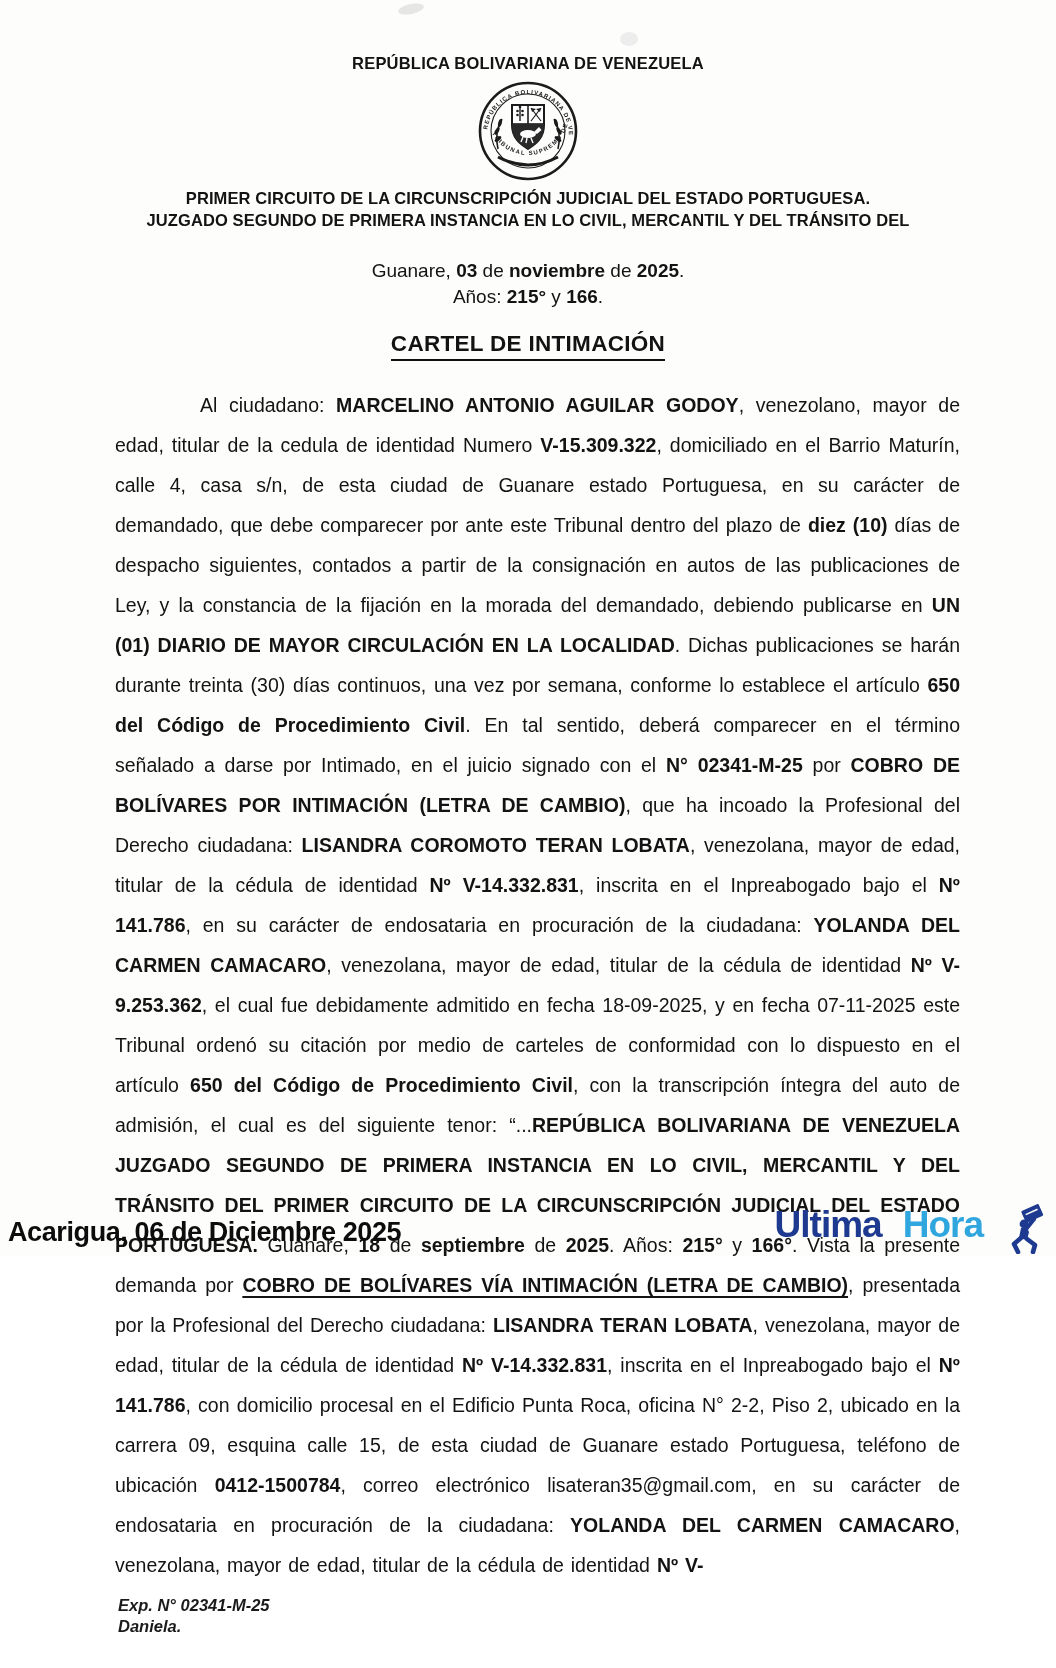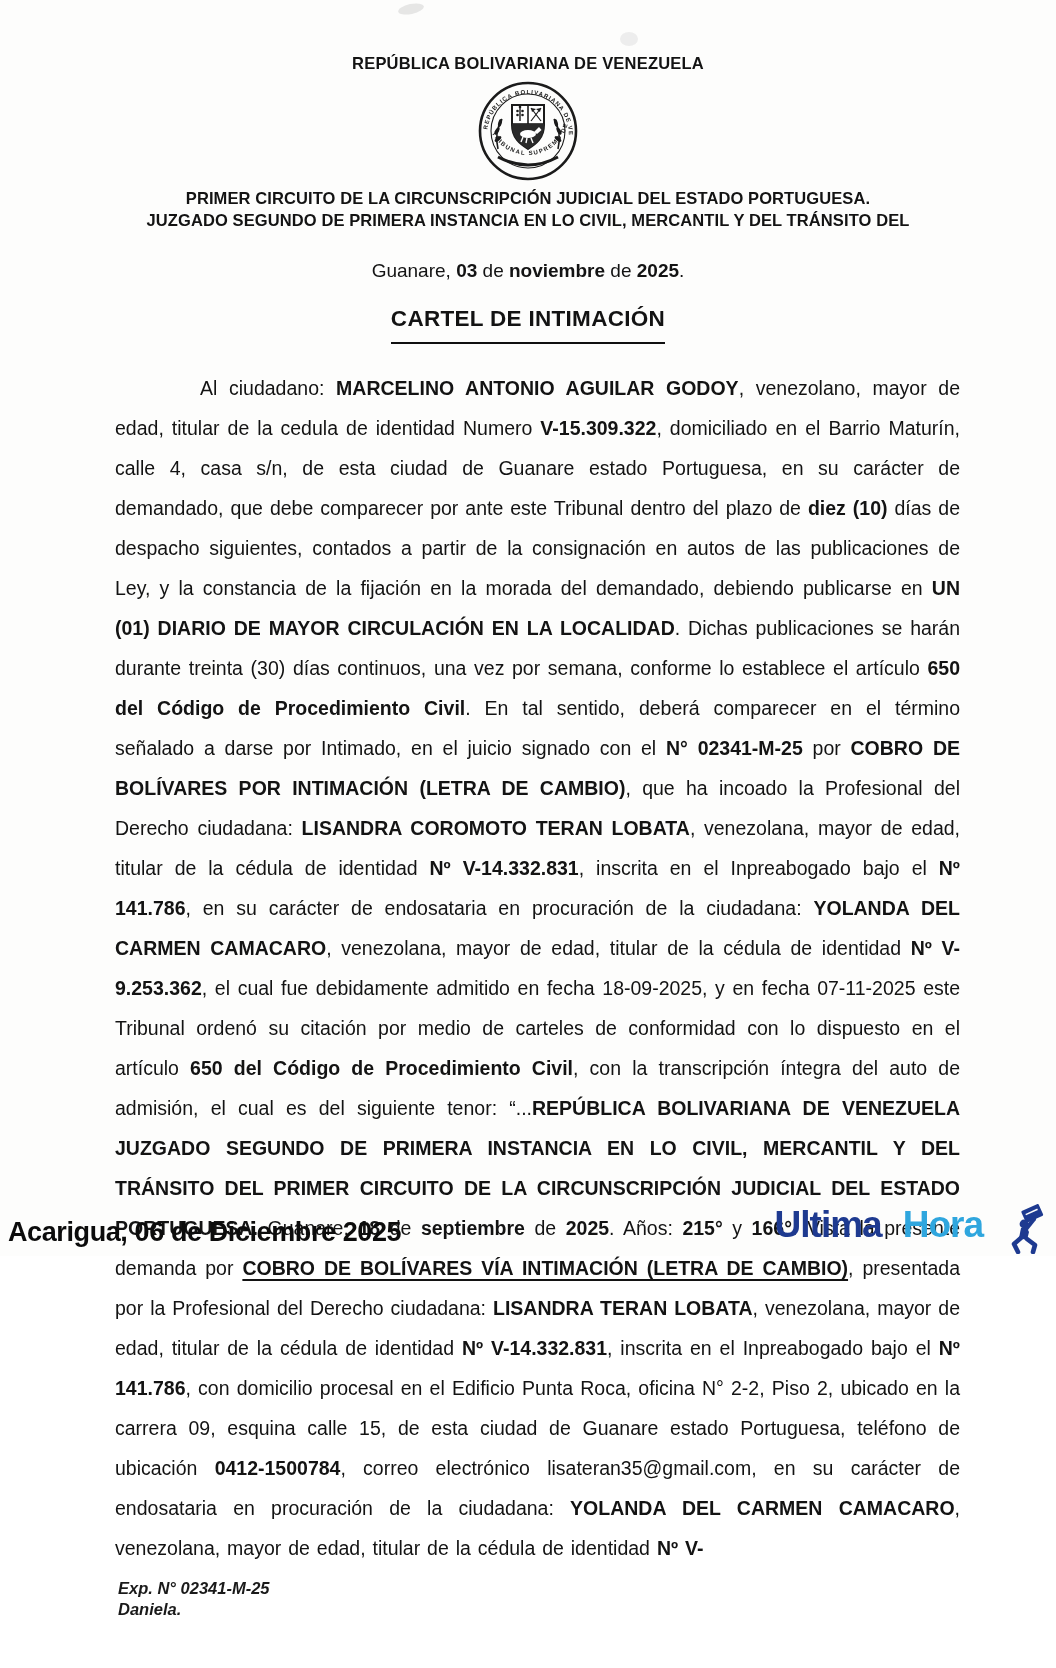--- a/index.html
+++ b/index.html
@@ -29,21 +29,21 @@
   .seal-wrap{margin:6px auto 2px auto;width:104px;height:104px;}
   .court-name{
     font-weight:700;font-size:16.5px;line-height:22px;letter-spacing:.1px;
     margin-top:4px;
   }
   .date-line{font-size:19px;line-height:27px;margin-top:26px;}
   .years-line{font-size:19px;line-height:25px;}
   .cartel-title{margin-top:22px;font-size:22.5px;font-weight:700;letter-spacing:.3px;}
   .notice-heading{margin-top:6px;font-size:19.5px;font-weight:700;letter-spacing:.3px;}
   .underlined{
-    display:inline-block;border-bottom:2.6px solid #101010;padding-bottom:10px;
+    display:inline-block;border-bottom:2.6px solid #101010;padding-bottom:2px;
   }
 
   .body-text{
     margin:24px 96px 0 115px;
     width:845px;
     text-align:justify;
     font-size:19.5px;
     line-height:40px;
     text-indent:85px;
     word-spacing:1.5px;
@@ -139,20 +139,21 @@
         <path d="M -30 26 Q 0 42 30 26" fill="none" stroke="#1b1b1b" stroke-width="3"></path>
       </svg>
     </div>
 
     <div class="court-name">
       <div>PRIMER CIRCUITO DE LA CIRCUNSCRIPCIÓN JUDICIAL DEL ESTADO PORTUGUESA.</div>
       <div>JUZGADO SEGUNDO DE PRIMERA INSTANCIA EN LO CIVIL, MERCANTIL Y DEL TRÁNSITO DEL</div>
     </div>
 
     <div class="date-line"><span>Guanare, </span><span class="b">03</span><span> de </span><span class="b">noviembre</span><span> de </span><span class="b">2025</span><span>.</span></div>
+    <div class="years-line"><span>Años: </span><span class="b">215°</span><span> y </span><span class="b">166</span><span>.</span></div>
 
     <div class="cartel-title">
       <span class="underlined">CARTEL DE INTIMACIÓN</span>
     </div>
 
     <p class="body-text"><span>Al ciudadano: </span><span class="b">MARCELINO ANTONIO AGUILAR GODOY</span><span>, venezolano, mayor de edad, titular de la cedula de identidad Numero </span><span class="b">V-15.309.322</span><span>, domiciliado en el Barrio Maturín, calle 4, casa s/n, de esta ciudad de Guanare estado Portuguesa, en su carácter de demandado,  que debe comparecer por ante este Tribunal dentro del plazo de </span><span class="b">diez (10)</span><span> días de despacho siguientes, contados a partir de la consignación en autos de las publicaciones de Ley, y la constancia de la fijación en la morada del demandado, debiendo publicarse en </span><span class="b">UN (01) DIARIO DE MAYOR CIRCULACIÓN EN LA LOCALIDAD</span><span>. Dichas publicaciones se harán durante treinta (30) días continuos, una vez por semana, conforme lo establece el artículo </span><span class="b">650 del Código de Procedimiento Civil</span><span>. En tal sentido, deberá comparecer en el término señalado a darse por Intimado, en el juicio signado con el </span><span class="b">N° 02341-M-25</span><span> por </span><span class="b">COBRO DE BOLÍVARES POR INTIMACIÓN (LETRA DE CAMBIO)</span><span>, que ha incoado la Profesional del Derecho ciudadana: </span><span class="b">LISANDRA COROMOTO TERAN LOBATA</span><span>, venezolana, mayor de edad, titular de la cédula de identidad </span><span class="b">Nº V-14.332.831</span><span>, inscrita en el Inpreabogado bajo el </span><span class="b">Nº 141.786</span><span>, en su carácter de endosataria en procuración de la ciudadana: </span><span class="b">YOLANDA DEL CARMEN CAMACARO</span><span>, venezolana, mayor de edad, titular de la cédula de identidad </span><span class="b">Nº V-9.253.362</span><span>, el cual fue debidamente admitido en fecha 18-09-2025, y en fecha 07-11-2025 este Tribunal ordenó su citación por medio de carteles de conformidad con lo dispuesto en el artículo </span><span class="b">650 del Código de Procedimiento Civil</span><span>, con la transcripción íntegra del auto de admisión, el cual es del siguiente tenor: “...</span><span class="b">REPÚBLICA BOLIVARIANA DE VENEZUELA JUZGADO SEGUNDO DE PRIMERA INSTANCIA EN LO CIVIL, MERCANTIL Y DEL TRÁNSITO DEL PRIMER CIRCUITO DE LA CIRCUNSCRIPCIÓN JUDICIAL DEL ESTADO PORTUGUESA.</span><span> Guanare, </span><span class="b">18</span><span> de </span><span class="b">septiembre</span><span> de </span><span class="b">2025</span><span>. Años: </span><span class="b">215°</span><span> y </span><span class="b">166°</span><span>. Vista la presente demanda por </span><span class="b u">COBRO DE BOLÍVARES VÍA INTIMACIÓN (LETRA DE CAMBIO)</span><span>, presentada por la Profesional del Derecho ciudadana: </span><span class="b">LISANDRA TERAN LOBATA</span><span>, venezolana, mayor de edad, titular de la cédula de identidad </span><span class="b">Nº V-14.332.831</span><span>, inscrita en el Inpreabogado bajo el </span><span class="b">Nº 141.786</span><span>, con domicilio procesal en el Edificio Punta Roca, oficina N° 2-2, Piso 2, ubicado en la carrera  09, esquina calle 15, de esta ciudad de  Guanare estado Portuguesa, teléfono de ubicación </span><span class="b">0412-1500784</span><span>, correo electrónico lisateran35@gmail.com, en su carácter de endosataria en procuración de la ciudadana: </span><span class="b">YOLANDA DEL CARMEN CAMACARO</span><span>, venezolana, mayor de edad, titular de la cédula de identidad </span><span class="b">Nº V-</span></p>
 
     <div class="exp-block">
       <div>Exp. N° 02341-M-25</div>
       <div>Daniela.</div>

